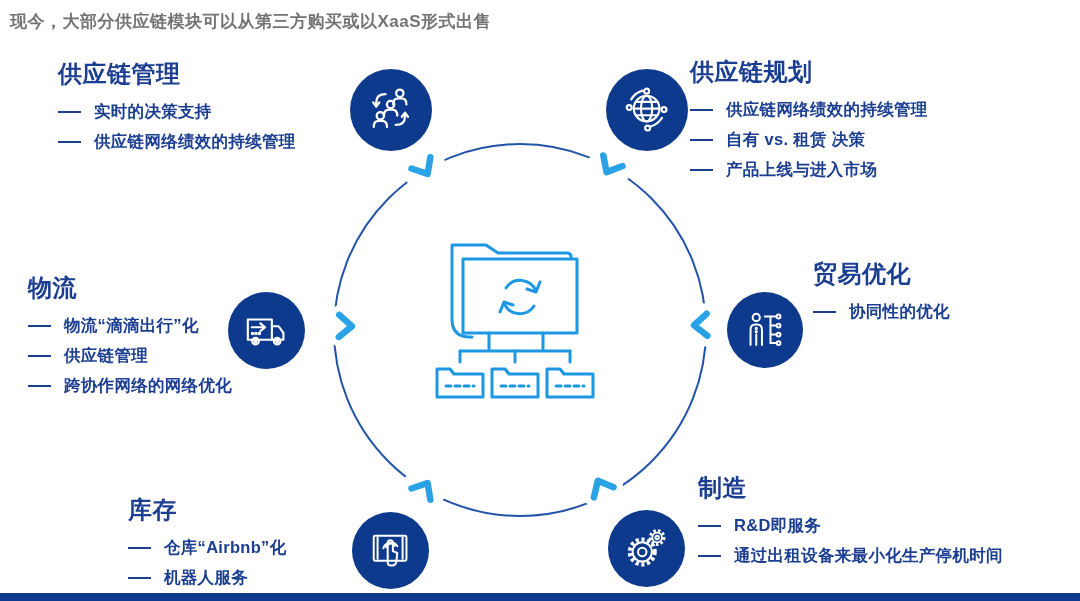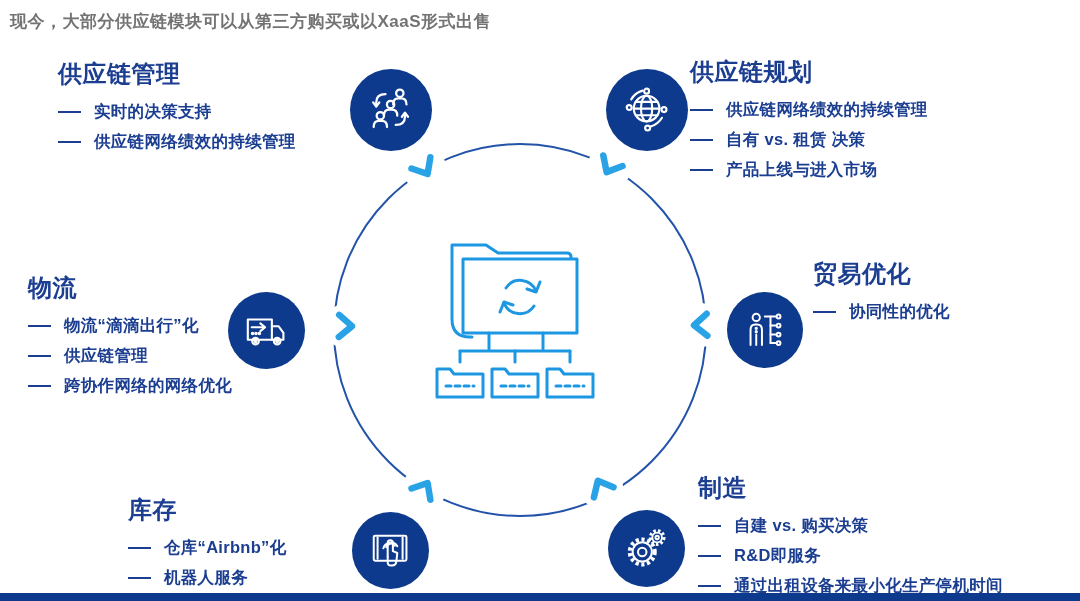--- a/index.html
+++ b/index.html
@@ -236,24 +236,20 @@
     <circle cx="35.5" cy="13" r="7" stroke-width="3.4" stroke-dasharray="2.6 2.2"></circle>
     <circle cx="35.5" cy="13" r="5" stroke-width="1.9"></circle>
     <circle cx="35.5" cy="13" r="1.8" stroke-width="1.9"></circle>
   </svg>
 </div>
 <div class="module" style="left:698px;top:472px;">
   <h2>制造</h2>
   <div class="rows">
     <div class="row">
         <span class="dash"></span>
-        <span>自建 vs. 购买决策</span>
-      </div>
-    <div class="row">
-        <span class="dash"></span>
         <span>R&amp;D即服务</span>
       </div>
     <div class="row">
         <span class="dash"></span>
         <span>通过出租设备来最小化生产停机时间</span>
       </div>
   </div>
 </div>
 
 <div class="bottom-bar"></div>

